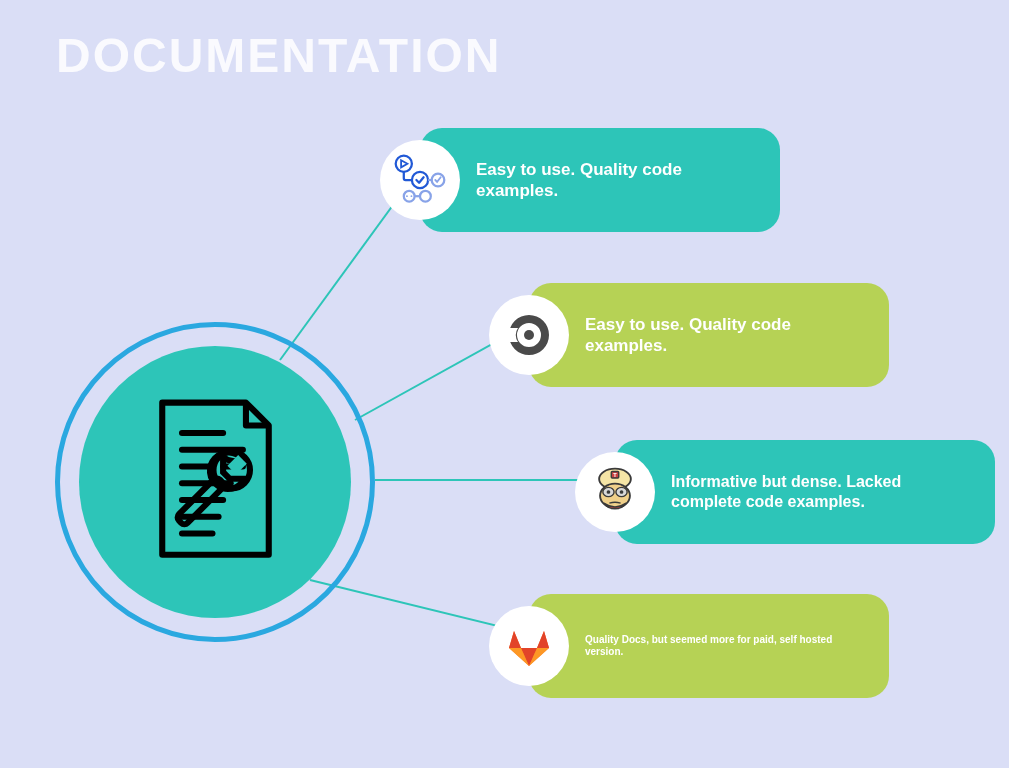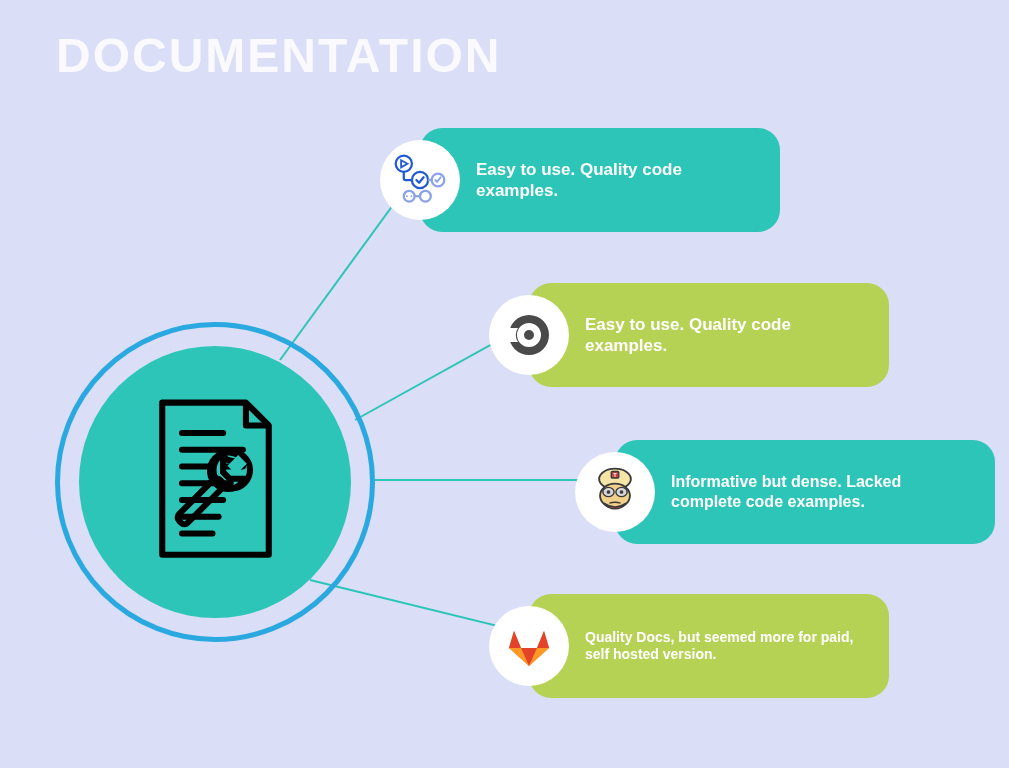--- a/index.html
+++ b/index.html
@@ -87,21 +87,21 @@
   }
   .pill-teal { background: #2dc5b8; }
   .pill-lime { background: #b6d255; }
   .item-1 { left: 380px; top: 128px; }
   .item-1 .pill { width: 360px; }
   .item-2 { left: 489px; top: 283px; }
   .item-2 .pill { width: 360px; }
   .item-3 { left: 575px; top: 440px; }
   .item-3 .pill { width: 380px; font-size: 16px; }
   .item-4 { left: 489px; top: 594px; }
-  .item-4 .pill { width: 360px; font-size: 14px; }
+  .item-4 .pill { width: 360px; font-size: 10px; }
 </style>
 </head>
 <body>
 
 <svg class="lines">
   <line x1="280" y1="360" x2="420" y2="168" stroke="#2dc5b8" stroke-width="2"></line>
   <line x1="355" y1="420" x2="530" y2="323" stroke="#2dc5b8" stroke-width="2"></line>
   <line x1="375" y1="480" x2="615" y2="480" stroke="#2dc5b8" stroke-width="2"></line>
   <line x1="310" y1="580" x2="530" y2="634" stroke="#2dc5b8" stroke-width="2"></line>
 </svg>

